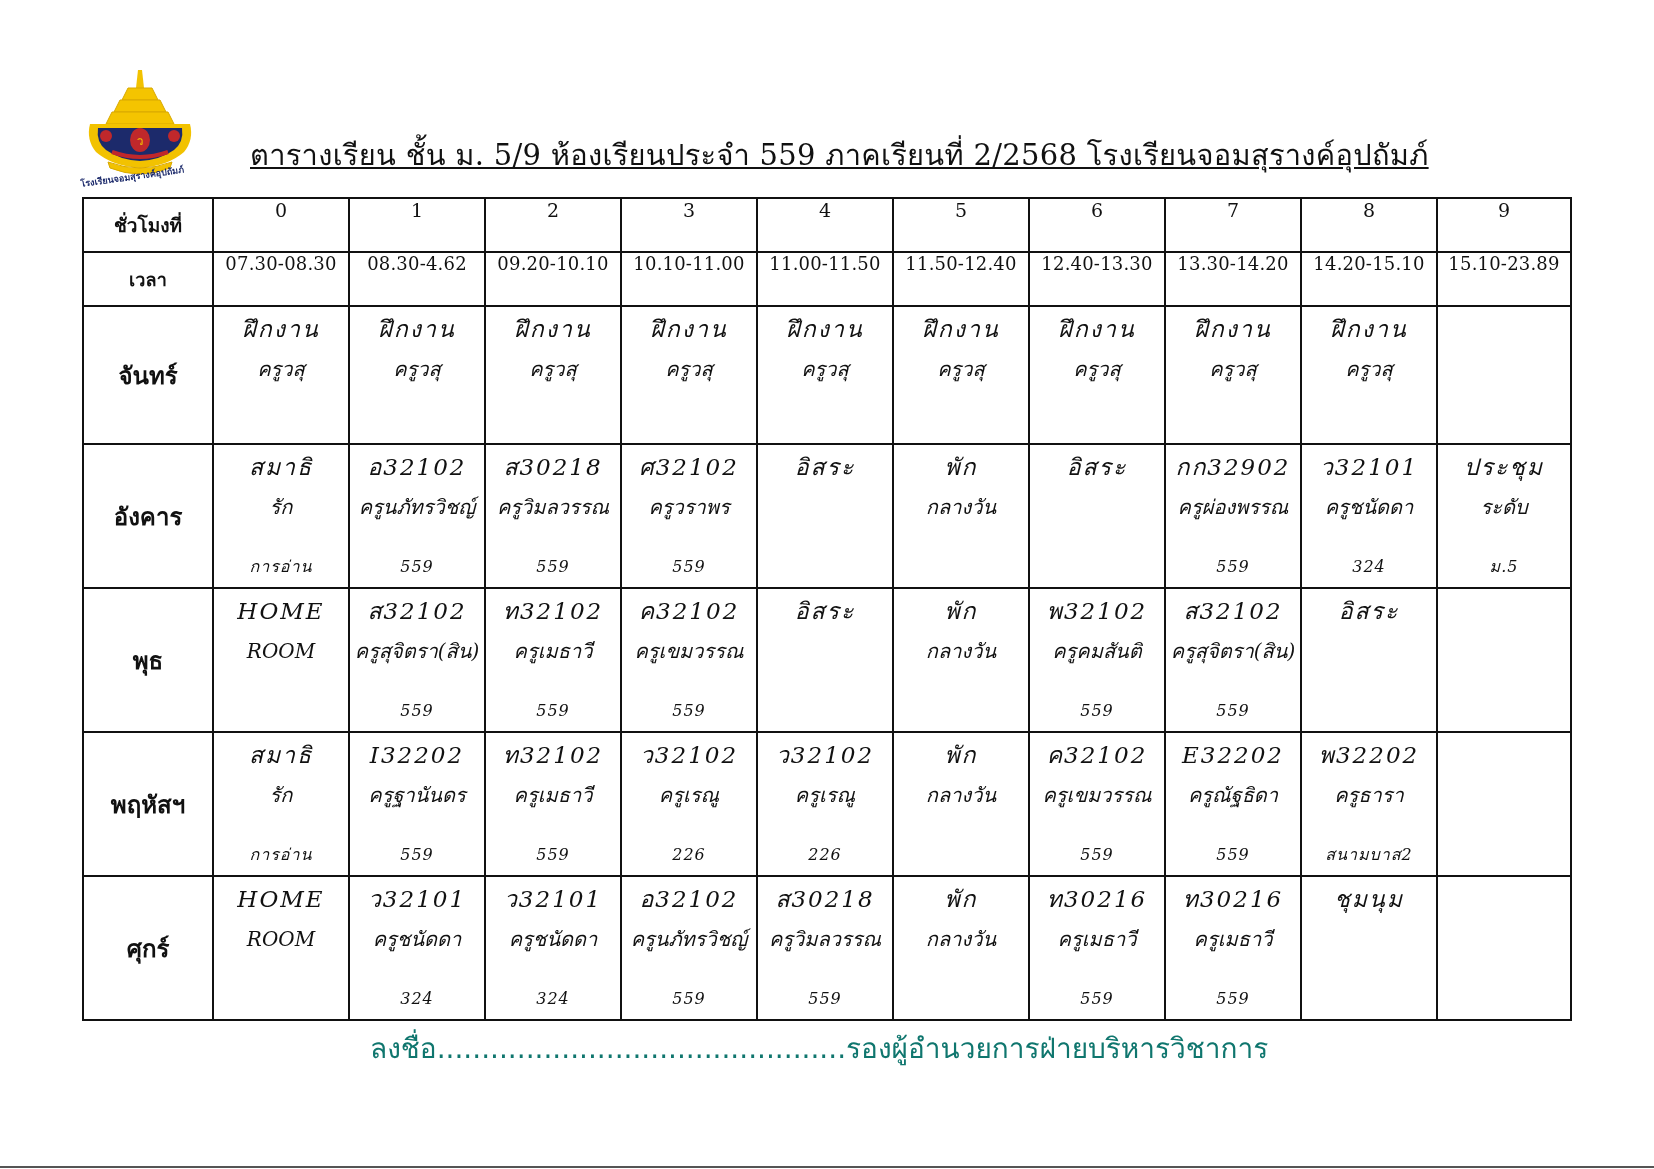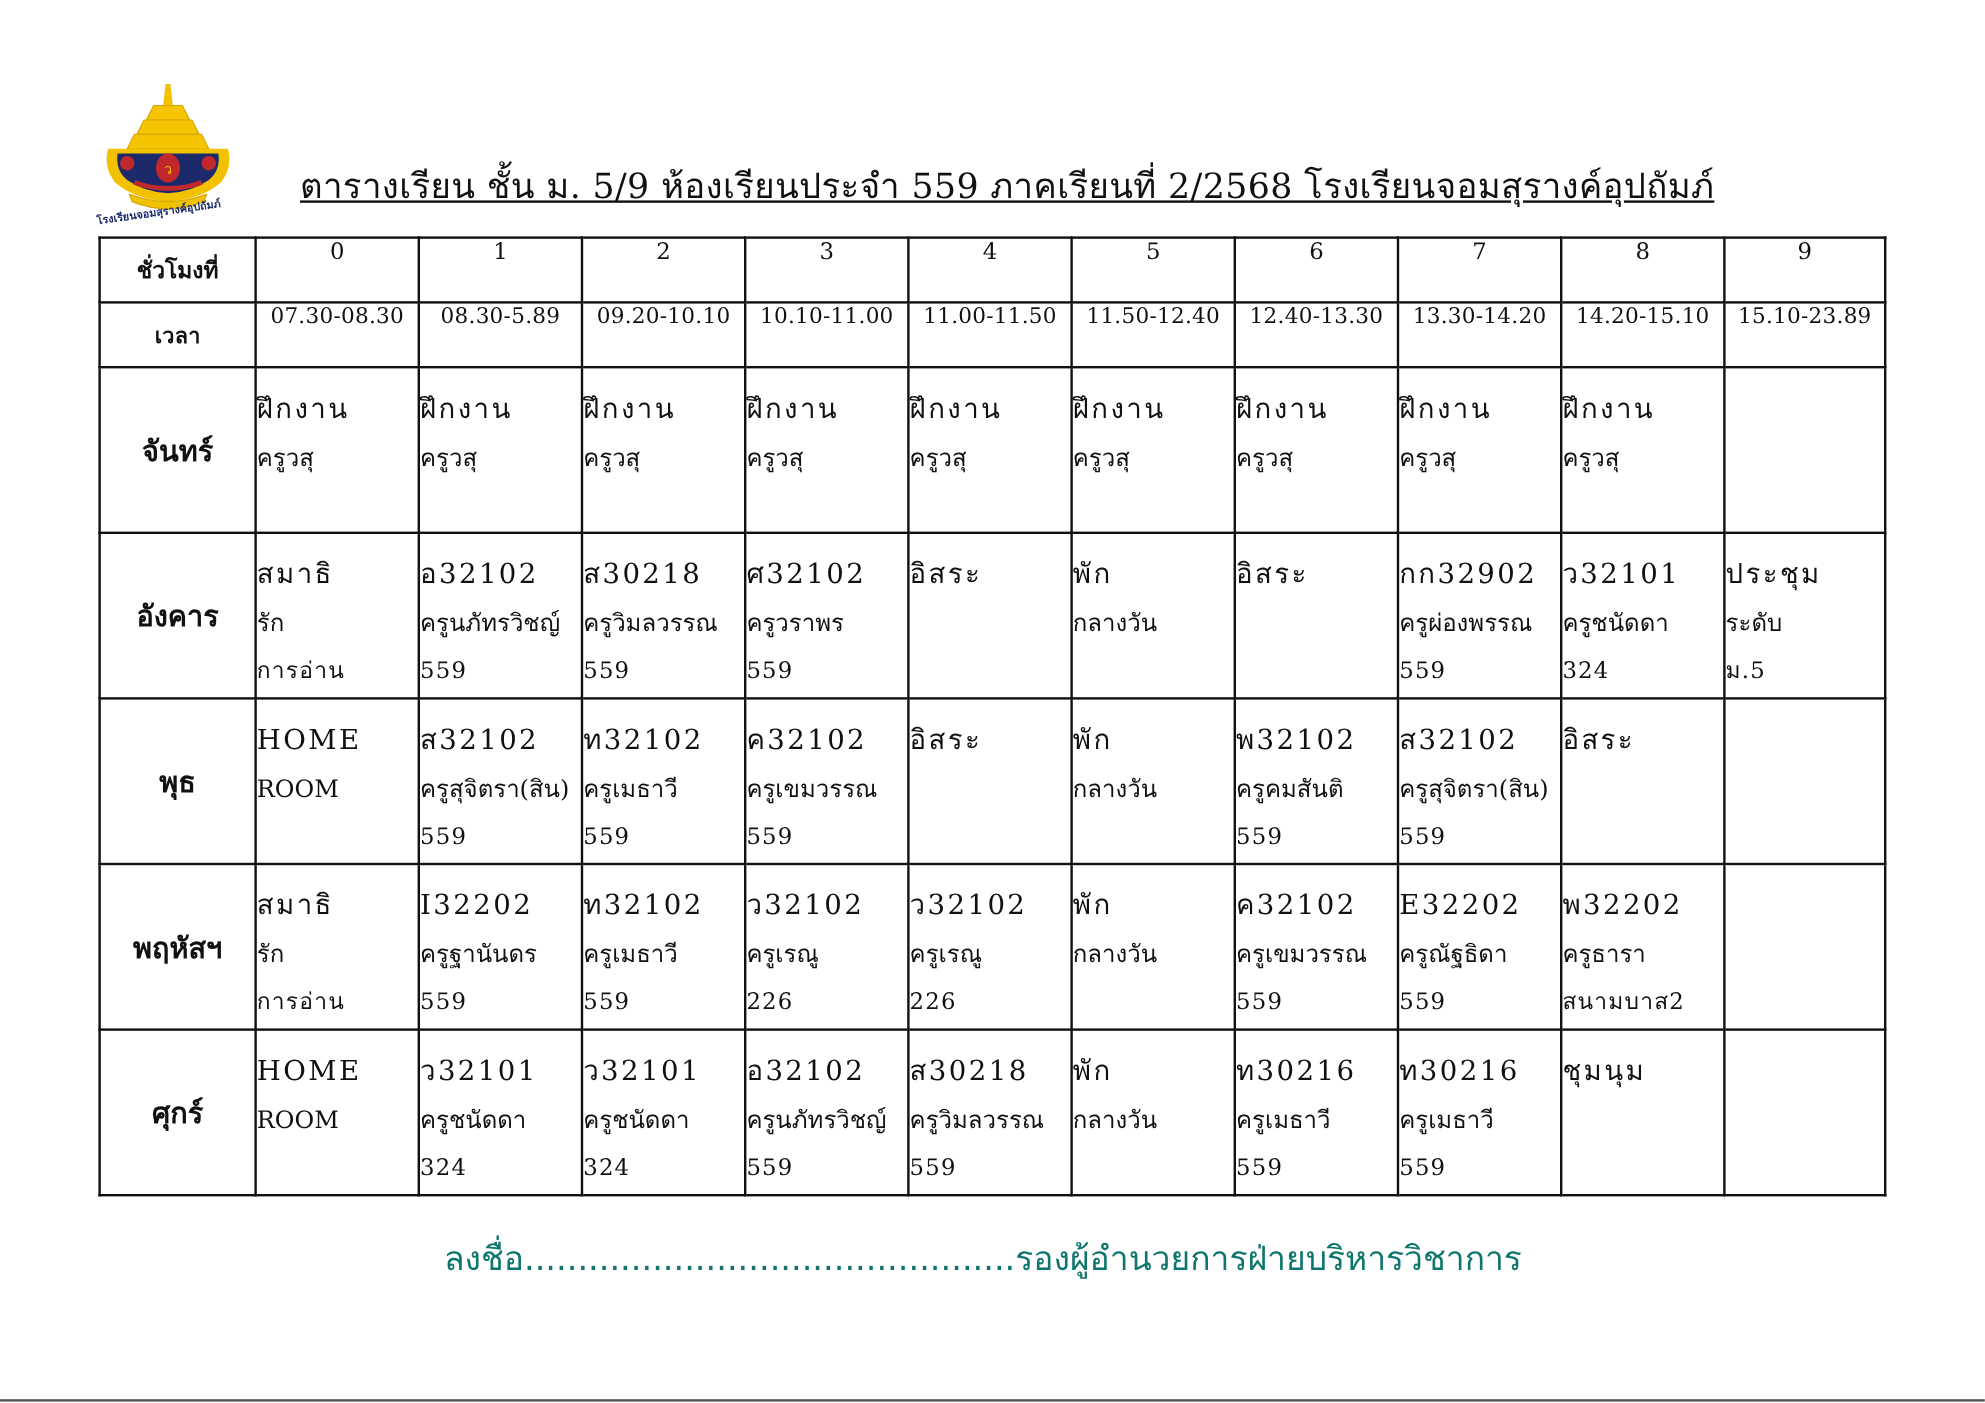--- a/index.html
+++ b/index.html
@@ -61,39 +61,41 @@
   }
   .day-label {
     font-family: "DejaVu Sans", "Liberation Sans", sans-serif;
     font-weight: bold;
     font-size: 24px;
     vertical-align: middle !important;
   }
   .cell-lines {
     display: flex;
     flex-direction: column;
-    align-items: flex-start;
-    padding-top: 14px;
+    align-items: center;
+    padding-top: 2px;
+    font-style: italic;
   }
   .l1 {
     font-size: 23px;
     line-height: 40px;
     letter-spacing: 2px;
     white-space: nowrap;
   }
   .l2 {
     font-size: 20px;
     line-height: 40px;
     white-space: nowrap;
   }
   .l3 {
-    font-size: 19px;
+    font-size: 16px;
     line-height: 40px;
     letter-spacing: 1px;
     white-space: nowrap;
+    margin-top: 20px;
   }
   .signature {
     position: absolute;
     left: 370px;
     top: 1026px;
     font-family: "DejaVu Sans", "Liberation Sans", sans-serif;
     font-size: 28px;
     white-space: nowrap;
     color: #0f766e;
   }
@@ -159,21 +161,21 @@
       <td>4</td>
       <td>5</td>
       <td>6</td>
       <td>7</td>
       <td>8</td>
       <td>9</td>
     </tr>
     <tr class="row-time">
       <td class="head-label">เวลา</td>
       <td>07.30-08.30</td>
-      <td>08.30-5.89</td>
+      <td>08.30-4.62</td>
       <td>09.20-10.10</td>
       <td>10.10-11.00</td>
       <td>11.00-11.50</td>
       <td>11.50-12.40</td>
       <td>12.40-13.30</td>
       <td>13.30-14.20</td>
       <td>14.20-15.10</td>
       <td>15.10-23.89</td>
     </tr>
   </tbody>

